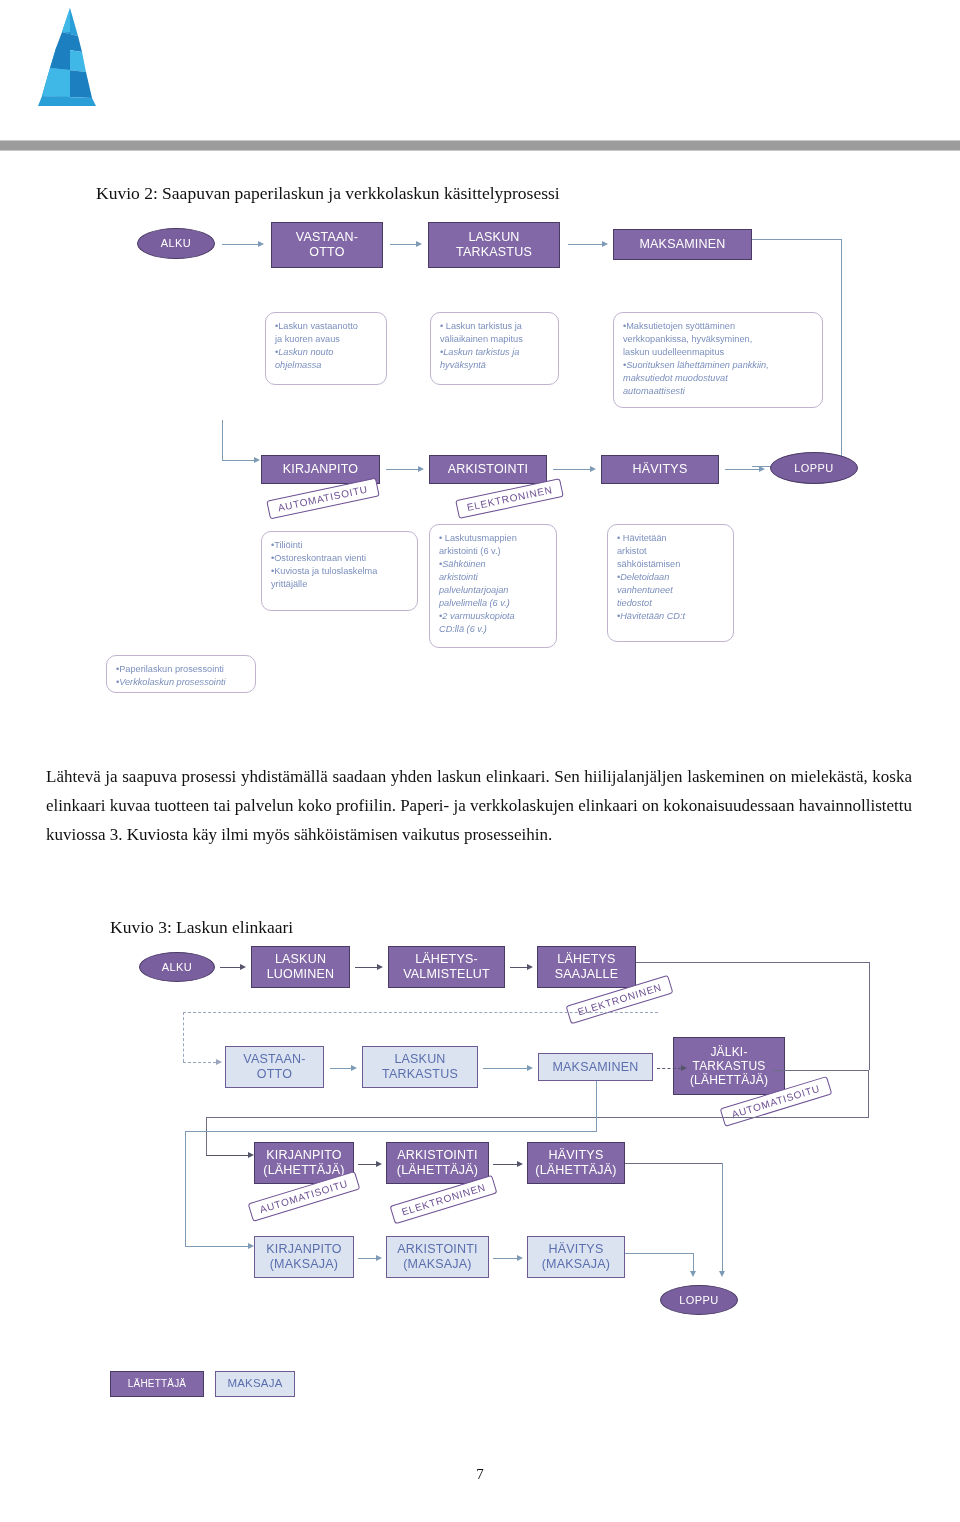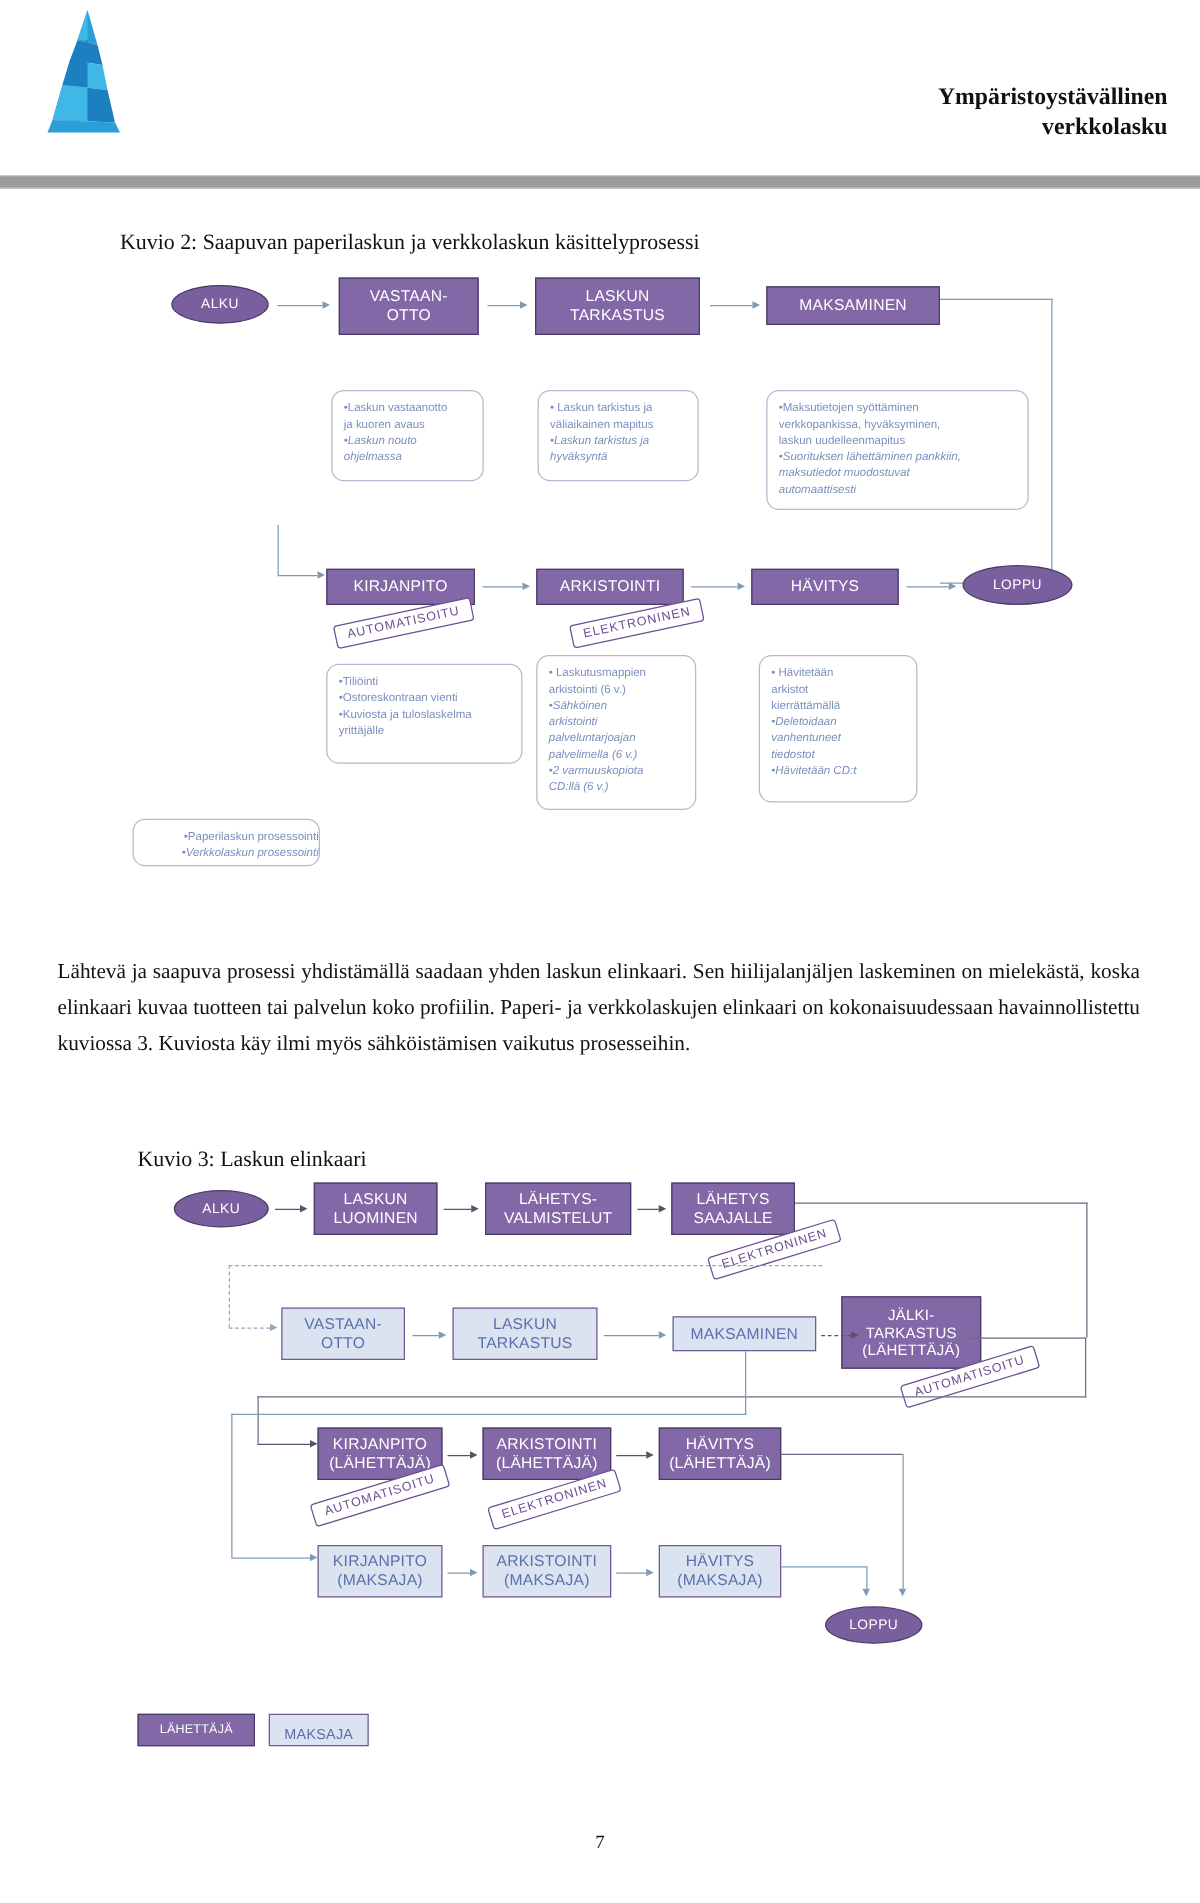--- a/index.html
+++ b/index.html
@@ -89,24 +89,20 @@
       <polygon points="34,2 34,26 26,26" fill="#3fb8e8"></polygon>
       <polygon points="20,42 46,46 50,66 14,62" fill="#3fb8e8"></polygon>
       <polygon points="34,26 34,64 14,62 20,42" fill="#1b7fc0"></polygon>
       <polygon points="14,62 50,66 56,92 6,90" fill="#1b7fc0"></polygon>
       <polygon points="34,64 34,91 6,90 14,62" fill="#3fb8e8"></polygon>
       <polygon points="6,90 56,92 60,100 2,100" fill="#2a9ed6"></polygon>
     </svg>
   </div>
 
 
-  <div id="doc-title">
-    <div>Ympäristoystävällinen</div>
-    <div>verkkolasku</div>
-  </div>
 
   <div id="header-rule"></div>
 </div>
 
 <div class="fig-caption" style="left:96px;top:183px;">Kuvio 2: Saapuvan paperilaskun ja verkkolaskun käsittelyprosessi</div>
 
 <div class="node oval purple" style="left:137px;top:228px;width:78px;height:31px;">
   <span>ALKU</span>
   </div>
 
@@ -214,28 +210,28 @@
   <div><i>arkistointi</i></div>
   <div><i>palveluntarjoajan</i></div>
   <div><i>palvelimella (6 v.)</i></div>
   <div><i>•2 varmuuskopiota</i></div>
   <div><i>CD:llä (6 v.)</i></div>
 </div>
 
 <div class="callout" style="left:607px;top:524px;width:127px;height:118px;">
   <div>• Hävitetään</div>
   <div>arkistot</div>
-  <div>kierrättämällä</div>
+  <div>sähköistämisen</div>
   <div><i>•Deletoidaan</i></div>
   <div><i>vanhentuneet</i></div>
   <div><i>tiedostot</i></div>
   <div><i>•Hävitetään CD:t</i></div>
 </div>
 
-<div class="callout" style="left:106px;top:655px;width:150px;height:38px;text-align:right;">
+<div class="callout" style="left:106px;top:655px;width:150px;height:38px;">
   <div>•Paperilaskun prosessointi</div>
   <div><i>•Verkkolaskun prosessointi</i></div>
 </div>
 
 <div id="body-para">Lähtevä ja saapuva prosessi yhdistämällä saadaan yhden laskun elinkaari. Sen hiilijalanjäljen laskeminen on mielekästä, koska elinkaari kuvaa tuotteen tai palvelun koko profiilin. Paperi- ja verkkolaskujen elinkaari on kokonaisuudessaan havainnollistettu kuviossa 3. Kuviosta käy ilmi myös sähköistämisen vaikutus prosesseihin.</div>
 
 <div class="fig-caption" style="left:110px;top:917px;">Kuvio 3: Laskun elinkaari</div>
 
 <div class="node oval purple" style="left:139px;top:952px;width:76px;height:30px;">
   <span>ALKU</span>
@@ -384,17 +380,17 @@
     <div class="head"></div>
   </div>
 
 <div class="node oval purple" style="left:660px;top:1285px;width:78px;height:30px;">
   <span>LOPPU</span>
   </div>
 
 <div class="node purple" style="left:110px;top:1371px;width:94px;height:26px;font-size:10px;">
   <span>LÄHETTÄJÄ</span>
   </div>
-<div class="node light" style="left:215px;top:1371px;width:80px;height:26px;font-size:11.5px;align-items:flex-end;">
+<div class="node light" style="left:215px;top:1371px;width:80px;height:26px;font-size:11.5px;">
   <span>MAKSAJA</span>
   </div>
 
 <div id="page-number">7</div>
 
 </body></html>

